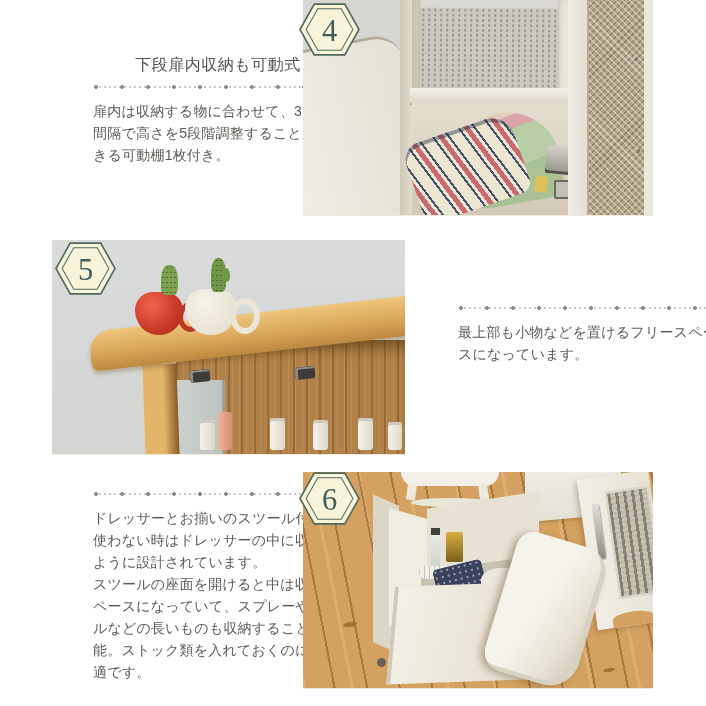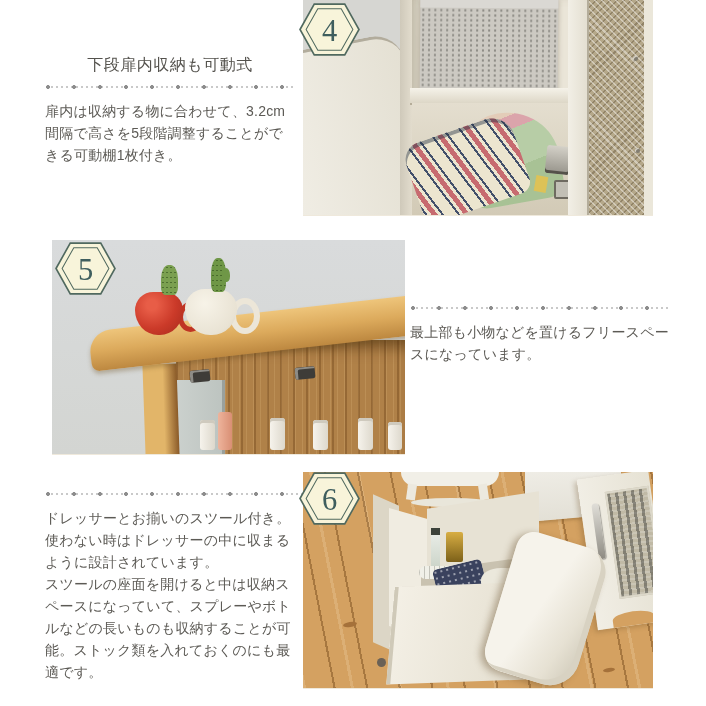--- a/index.html
+++ b/index.html
@@ -1,21 +1,21 @@
 <!DOCTYPE html>
 <html><head>
 <meta charset="utf-8">
 <style>
   html,body{margin:0;padding:0;background:#ffffff;}
   .canvas{position:relative;width:706px;height:706px;background:#ffffff;overflow:hidden;
           font-family:"Liberation Sans","DejaVu Sans",sans-serif;}
   .abs{position:absolute;}
 
   
-  .text-block{position:absolute;}
+  .text-block{position:absolute;margin-left:48px;}
   .feature-heading{margin:0;text-align:center;font-size:16px;font-weight:normal;
                    color:#54524d;letter-spacing:.5px;}
   .dot-divider{height:8px;margin-top:7px;background-repeat:repeat-x;
     background-image:
       radial-gradient(circle at 3px 4px, #8d8d8d 1.7px, transparent 2.2px),
       radial-gradient(circle at 2px 4px, #c9c9c9 .8px, transparent 1.2px);
     background-size:26px 8px, 5px 8px;}
   .feature-body{margin:9px 0 0;font-size:14px;line-height:22px;color:#5c5a55;
                 white-space:pre-line;letter-spacing:.2px;}
   .tb4{left:45px;top:55px;width:250px;}

